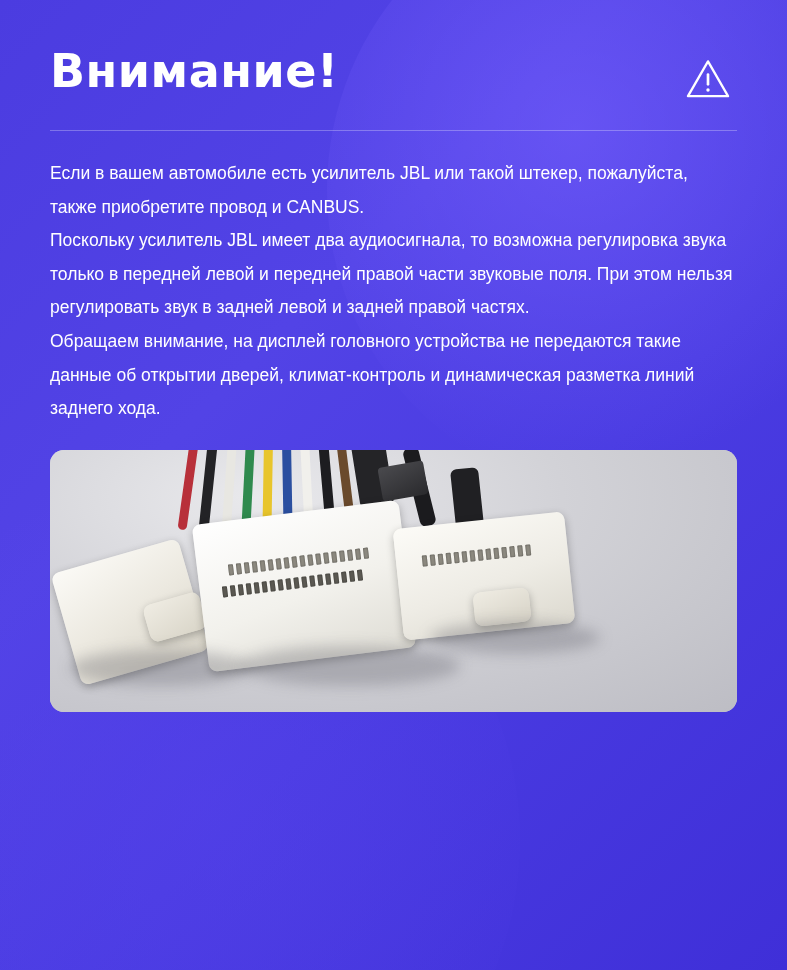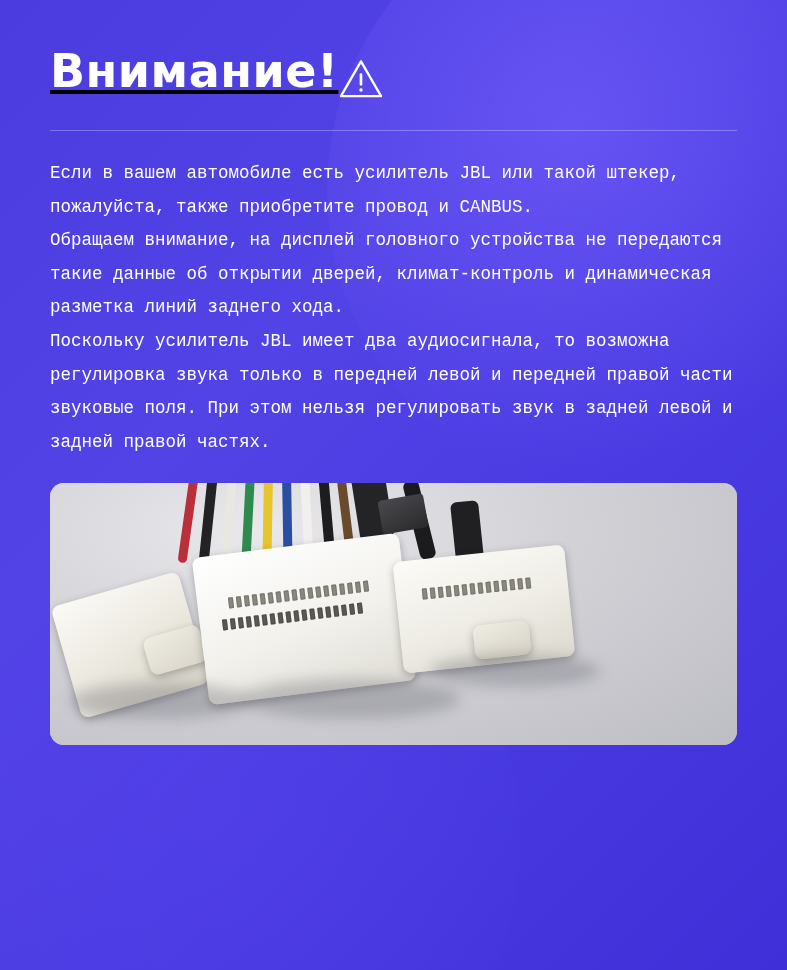--- a/index.html
+++ b/index.html
@@ -44,22 +44,21 @@
     pointer-events: none;
   }
   .content {
     position: relative;
     z-index: 2;
     padding: 46px 50px 0 50px;
   }
   .header-row {
     display: flex;
     align-items: flex-start;
-    justify-content: flex-start;
-    text-decoration: underline;
+    justify-content: space-between;
   }
   .title {
     color: #ffffff;
     font-size: 46px;
     font-weight: bold;
     letter-spacing: 0.5px;
     line-height: 1.1;
     margin: 0;
     font-family: "DejaVu Sans", sans-serif;
   }
@@ -72,21 +71,21 @@
   .divider {
     margin: 30px 0 26px 0;
     height: 1px;
     background: rgba(255,255,255,0.28);
     width: 100%;
   }
   .body-text {
     color: #ffffff;
     font-size: 17.5px;
     line-height: 1.92;
-    font-family: Liberation Mono, monospace;
+    font-family: Liberation Sans, sans-serif;
     font-weight: 400;
   }
   .body-text p {
     margin: 0 0 0 0;
   }
   .photo {
     position: relative;
     z-index: 2;
     margin: 24px 50px 0 50px;
     height: 262px;
@@ -150,22 +149,22 @@
         <path d="M24 3.5 L45 40 L3 40 Z" stroke="#ffffff" stroke-width="2.4" stroke-linejoin="round" fill="none"></path>
         <rect x="22.6" y="16" width="2.8" height="13" rx="1.4" fill="#ffffff"></rect>
         <circle cx="24" cy="33.6" r="1.8" fill="#ffffff"></circle>
       </svg>
     </div>
 
     <div class="divider"></div>
 
     <div class="body-text">
       <p>Если в вашем автомобиле есть усилитель JBL или такой штекер, пожалуйста, также приобретите провод и CANBUS.</p>
+      <p>Поскольку усилитель JBL имеет два аудиосигнала, то возможна регулировка звука только в передней левой и передней правой части звуковые поля. При этом нельзя регулировать звук в задней левой и задней правой частях.</p>
       <p>Обращаем внимание, на дисплей головного устройства не передаются такие данные об открытии дверей, климат-контроль и динамическая разметка линий заднего хода.</p>
-      <p>Поскольку усилитель JBL имеет два аудиосигнала, то возможна регулировка звука только в передней левой и передней правой части звуковые поля. При этом нельзя регулировать звук в задней левой и задней правой частях.</p>
     </div>
 
   </div>
 
   <div class="photo">
     <div class="photo-inner">
 
       <div class="wire" style="left:140px; top:-10px; width:9px; height:90px; background:#b8303a; transform:rotate(8deg);"></div>
       <div class="wire" style="left:158px; top:-10px; width:10px; height:100px; background:#232326; transform:rotate(6deg);"></div>
       <div class="wire" style="left:178px; top:-10px; width:9px; height:95px; background:#e8e7e2; transform:rotate(4deg);"></div>

